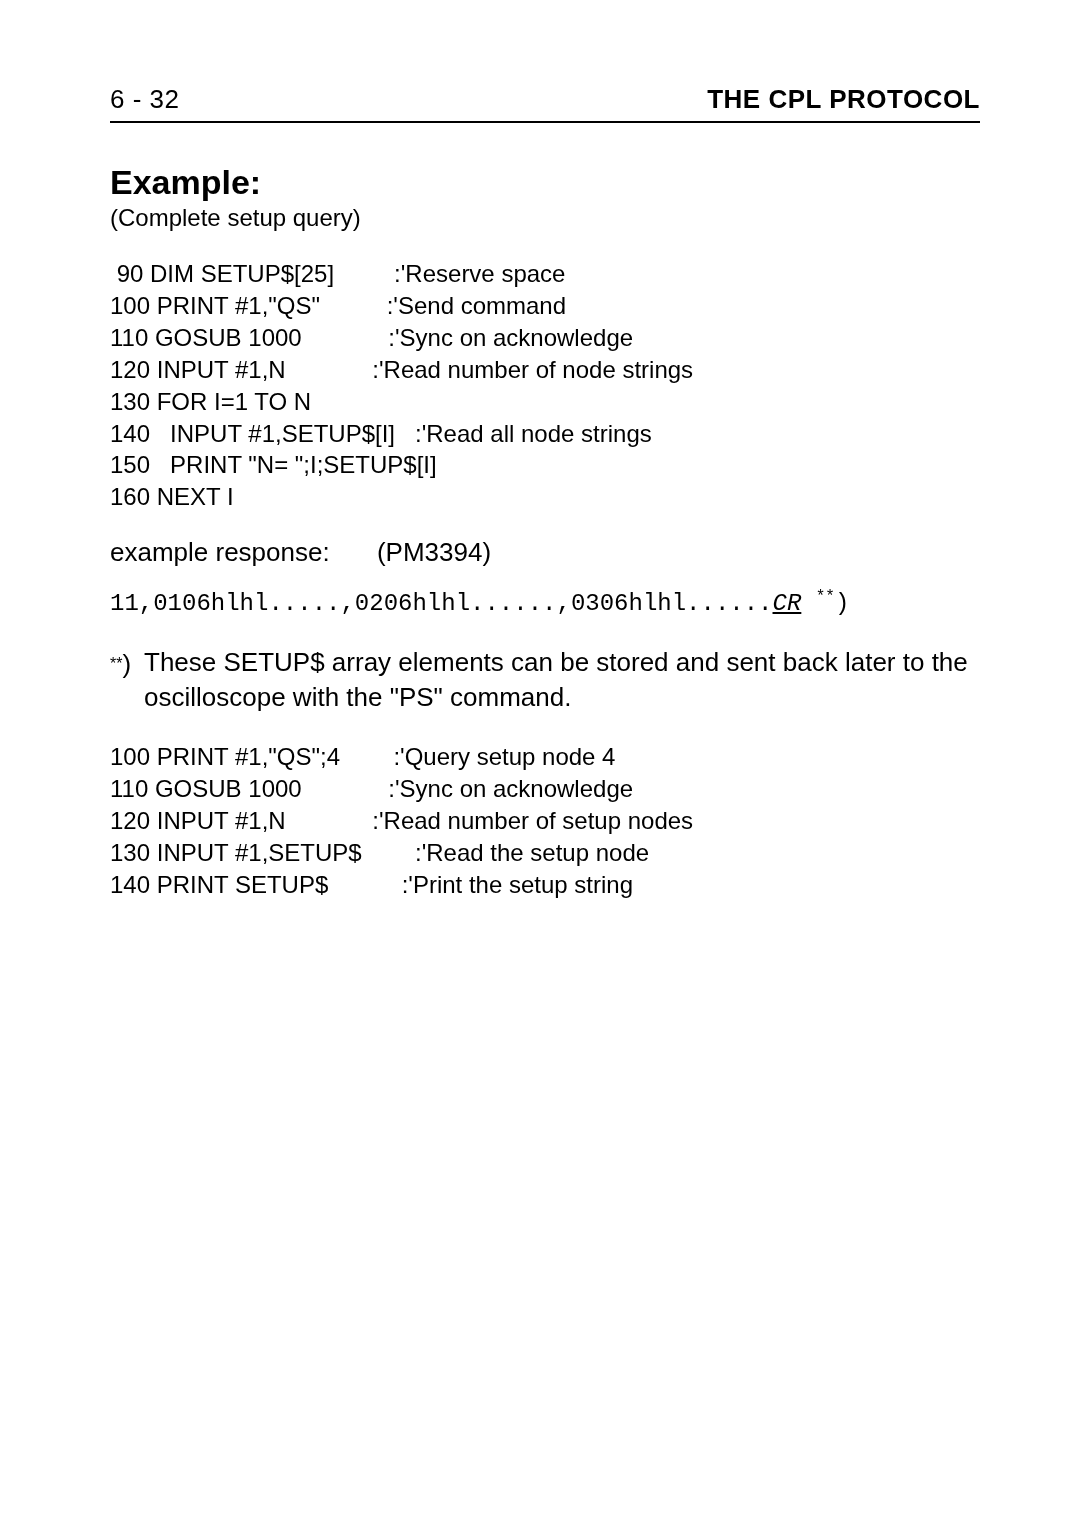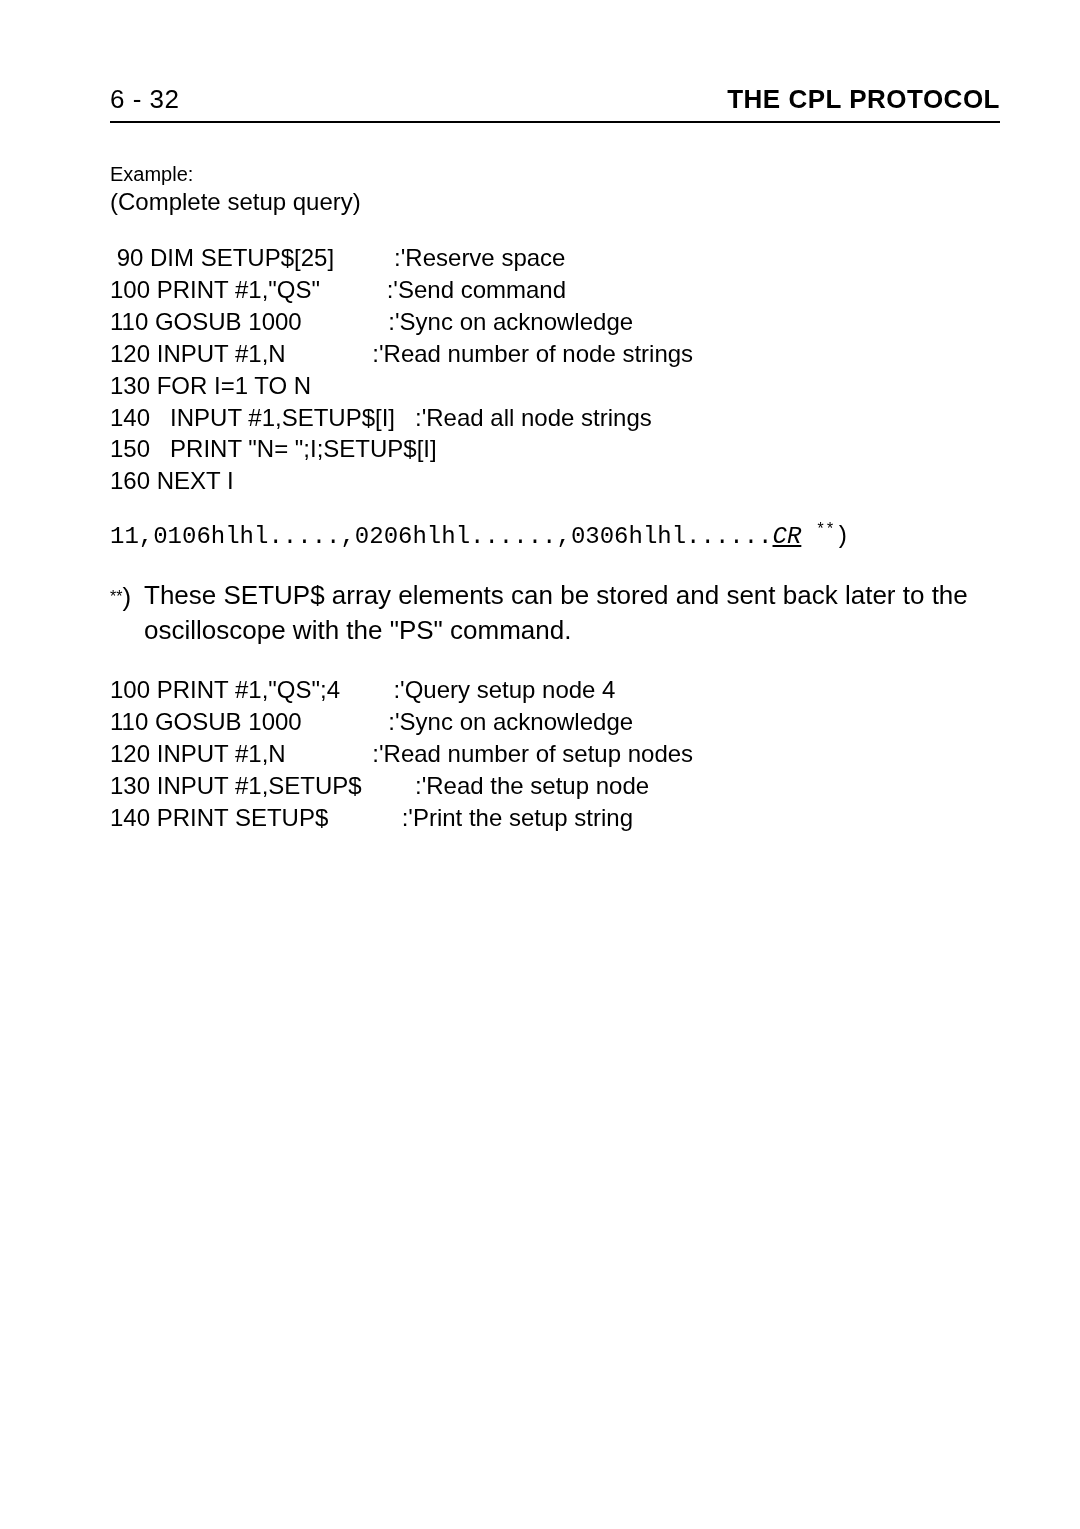--- a/index.html
+++ b/index.html
@@ -9,39 +9,39 @@
     width: 1080px;
     height: 1529px;
     background: #fff;
     font-family: Arial, Helvetica, sans-serif;
     color: #000;
   }
   .page {
     box-sizing: border-box;
     width: 1080px;
     height: 1529px;
-    padding: 84px 80px 100px 110px;
+    padding: 84px 100px 100px 110px;
   }
   .header-row {
     display: flex;
     justify-content: space-between;
     align-items: baseline;
     font-size: 26px;
     letter-spacing: 0.5px;
   }
   .header-left { font-weight: 400; }
   .header-right { font-weight: 700; }
   .header-rule {
     border: none;
     border-top: 2px solid #000;
     margin: 6px 0 40px 0;
   }
   .example-label {
-    font-weight: 400;
-    font-size: 20px;
+    font-weight: 700;
+    font-size: 34px;
     margin-bottom: 2px;
   }
   .subtitle {
     font-size: 24px;
     margin-bottom: 26px;
   }
   pre.code {
     font-family: Liberation Sans, sans-serif;
     font-size: 24px;
     line-height: 1.33;
@@ -97,20 +97,24 @@
 
   <pre class="code"> 90 DIM SETUP$[25]         :'Reserve space
 100 PRINT #1,"QS"          :'Send command
 110 GOSUB 1000             :'Sync on acknowledge
 120 INPUT #1,N             :'Read number of node strings
 130 FOR I=1 TO N
 140   INPUT #1,SETUP$[I]   :'Read all node strings
 150   PRINT "N= ";I;SETUP$[I]
 160 NEXT I</pre>
 
+  <div class="resp-label">
+    <span>example response:</span>
+    <span class="resp-model">(PM3394)</span>
+  </div>
 
   <div class="response-line">
     <span>11,0106hlhl.....,0206hlhl......,0306hlhl......</span><span class="cr">CR</span> <span class="sup">**</span><span>)</span>
   </div>
 
   <div class="footnote-row">
     <div class="footnote-marker">
       <span class="star">**</span><span class="paren">)</span>
     </div>
     <div class="footnote-text">These SETUP$ array elements can be stored and sent back later to the oscilloscope with the "PS" command.</div>

